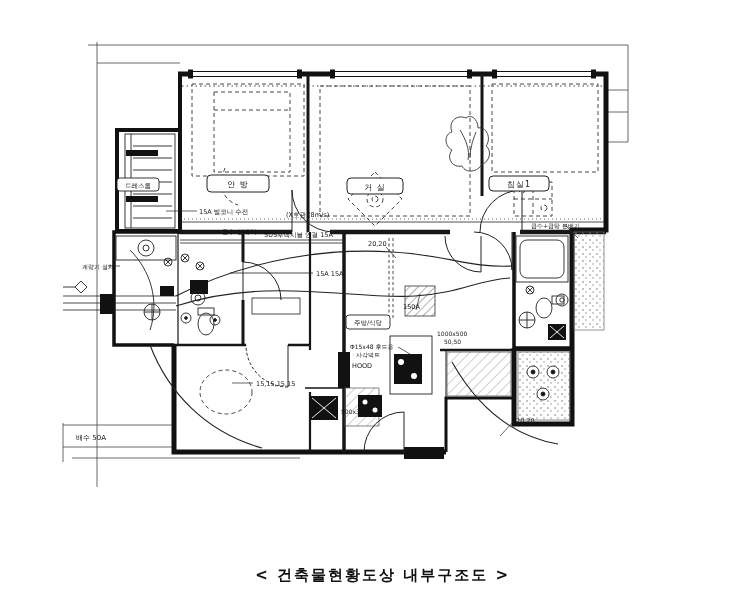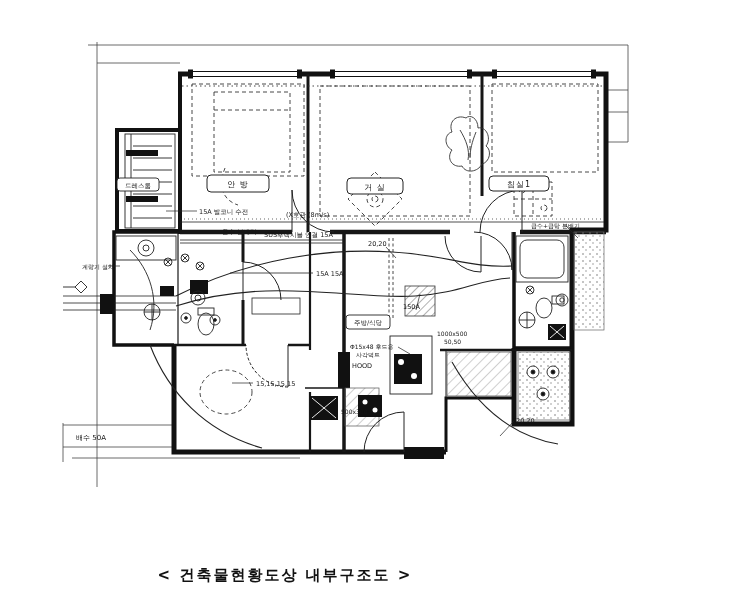--- a/index.html
+++ b/index.html
@@ -4,21 +4,21 @@
 <style>
   html,body{margin:0;padding:0;background:#ffffff;}
   #stage{position:relative;width:739px;height:600px;background:#ffffff;overflow:hidden;
          font-family:"DejaVu Sans",sans-serif;}
   svg{position:absolute;left:0;top:0;}
   svg text{font-family:"DejaVu Sans",sans-serif;fill:#161616;}
   .ann{font-size:6.5px;}
   .ann-sm{font-size:6px;}
   .roomlbl{font-size:8px;letter-spacing:1px;}
   .roomlbl-sm{font-size:6.5px;}
-  .caption{position:absolute;left:60px;top:566px;width:450px;text-align:center;
+  .caption{position:absolute;left:60px;top:566px;width:450px;text-align:right;
            font-size:15px;font-weight:bold;color:#111;letter-spacing:2px;}
 </style>
 </head>
 <body>
 
 <div id="stage">
 <svg width="739" height="600" viewBox="0 0 739 600">
 
   <defs>
     <pattern id="diag" width="6" height="6" patternUnits="userSpaceOnUse" patternTransform="rotate(45)">

